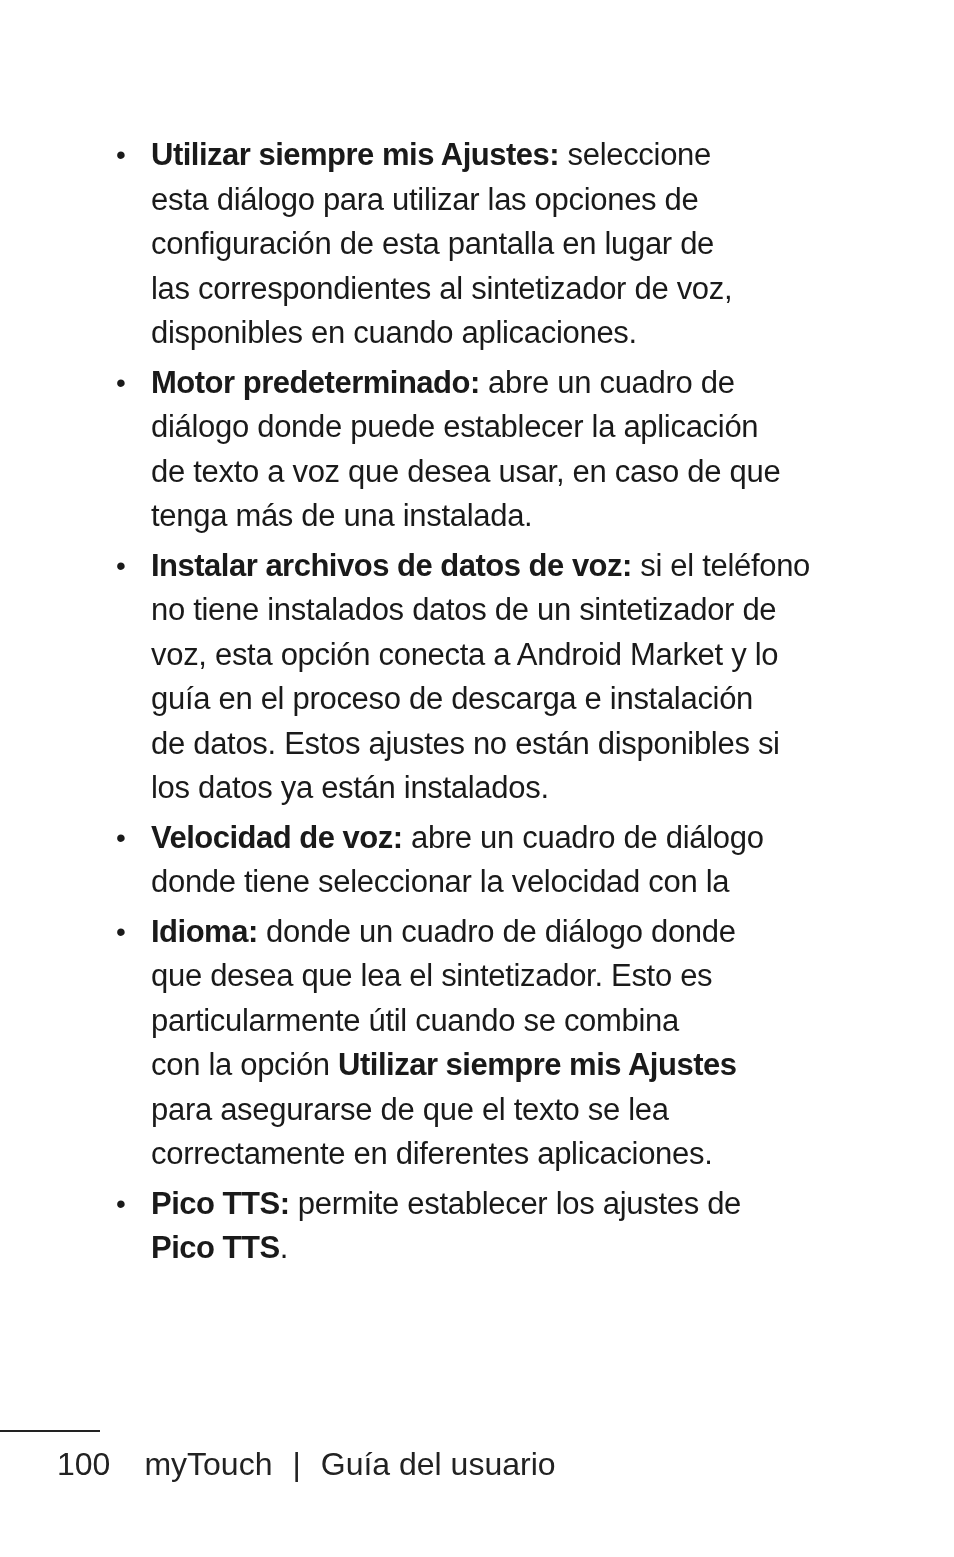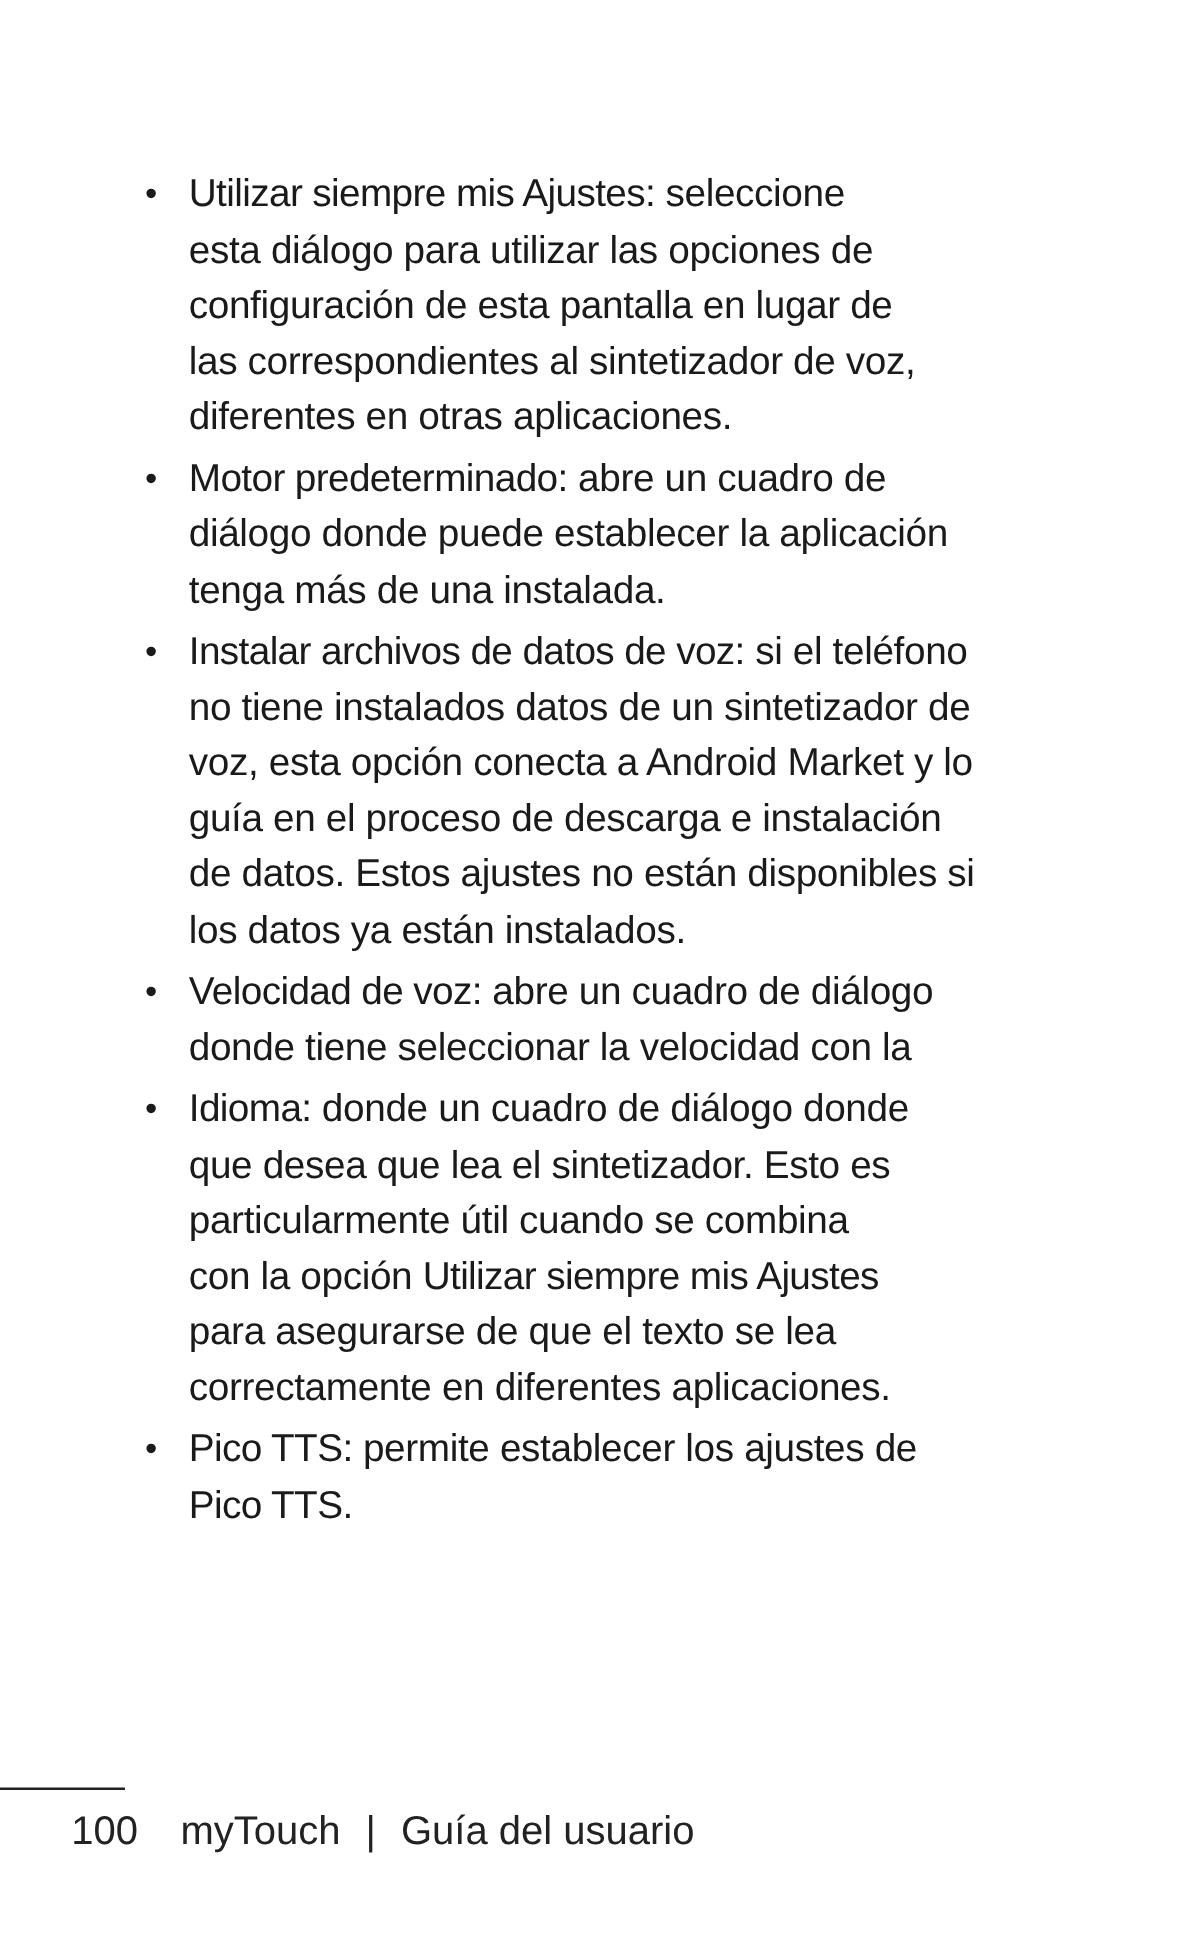--- a/index.html
+++ b/index.html
@@ -4,45 +4,46 @@
   <style>
     html, body { margin: 0; padding: 0; background: #ffffff; }
     body {
       width: 954px; height: 1557px; position: relative; overflow: hidden;
       font-family: "Liberation Sans", sans-serif; color: #1a1a1a;
     }
     .list { position: absolute; left: 0; top: 133px; width: 954px; margin: 0; padding: 0; list-style: none; }
     .item { position: relative; padding-left: 151px; margin-bottom: 5px; }
     .bullet { position: absolute; left: 116px; top: 0; font-size: 28px; line-height: 44.5px; }
     .line { display: block; font-size: 31px; line-height: 44.5px; white-space: nowrap; letter-spacing: -0.3px; font-weight: 400; }
-    .b { font-weight: 400; letter-spacing: -0.5px; }
+    .b { font-weight: 700; letter-spacing: -0.5px; }
     .footer-rule { position: absolute; left: 0; top: 1430px; width: 100px; height: 1.5px; background: #222; }
     .footer { position: absolute; left: 57px; top: 1440px; font-size: 32px; line-height: 48px; white-space: nowrap; color: #222; }
     .footer span { display: inline-block; }
     .pg { margin-right: 34px; }
     .sep { margin: 0 20px; }
   </style>
 </head>
 <body>
 
 <ul class="list">
 
   <li class="item">
     <span class="bullet">•</span>
     <span class="line"><span class="b">Utilizar siempre mis Ajustes:</span><span> seleccione</span></span>
     <span class="line">esta diálogo para utilizar las opciones de</span>
     <span class="line">configuración de esta pantalla en lugar de</span>
     <span class="line">las correspondientes al sintetizador de voz,</span>
-    <span class="line">diferentes en otras aplicaciones.</span>
+    <span class="line">disponibles en cuando aplicaciones.</span>
   </li>
 
   <li class="item">
     <span class="bullet">•</span>
     <span class="line"><span class="b">Motor predeterminado:</span><span> abre un cuadro de</span></span>
     <span class="line">diálogo donde puede establecer la aplicación</span>
+    <span class="line">de texto a voz que desea usar, en caso de que</span>
     <span class="line">tenga más de una instalada.</span>
   </li>
 
   <li class="item">
     <span class="bullet">•</span>
     <span class="line"><span class="b">Instalar archivos de datos de voz:</span><span> si el teléfono</span></span>
     <span class="line">no tiene instalados datos de un sintetizador de</span>
     <span class="line">voz, esta opción conecta a Android Market y lo</span>
     <span class="line">guía en el proceso de descarga e instalación</span>
     <span class="line">de datos. Estos ajustes no están disponibles si</span>

